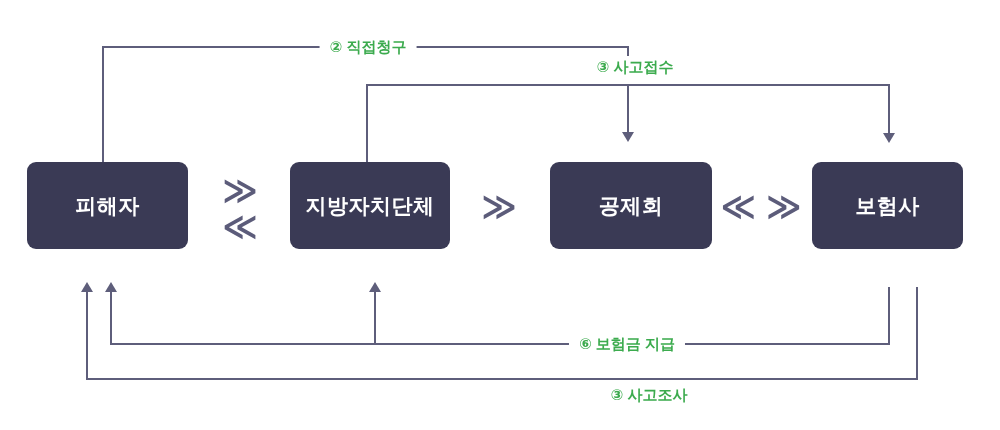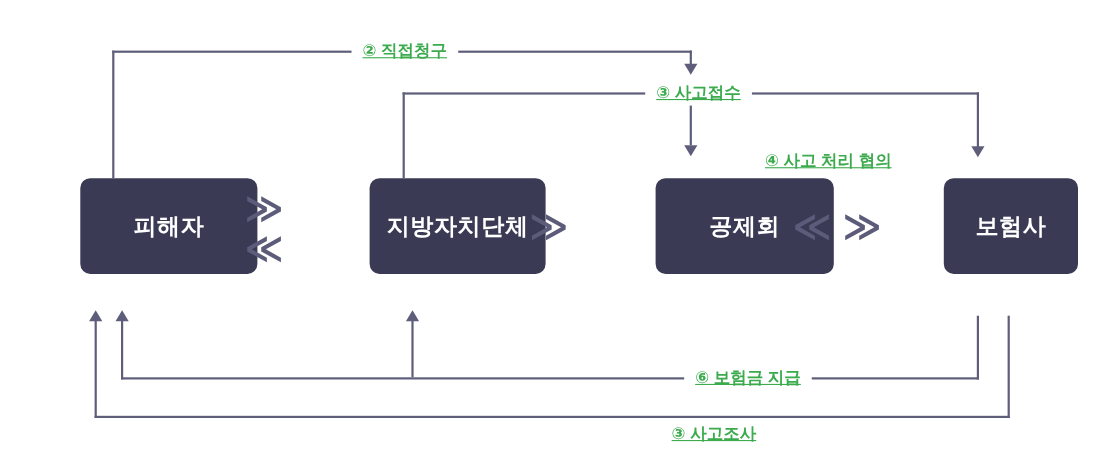--- a/index.html
+++ b/index.html
@@ -21,21 +21,20 @@
     height: 87px;
     background: #3a3a55;
     border-radius: 9px;
     color: #ffffff;
     font-size: 21px;
     font-weight: bold;
     display: flex;
     align-items: center;
     justify-content: center;
     letter-spacing: 0.5px;
-    margin-left: 46px;
   }
   .hline, .vline {
     position: absolute;
     background: #5e5e7b;
   }
   .hline { height: 2px; }
   .vline { width: 2px; }
   .arrow-down {
     position: absolute;
     width: 0; height: 0;
@@ -53,21 +52,20 @@
   .flow-label {
     position: absolute;
     transform: translateX(-50%);
     background: #ffffff;
     color: #3cab4e;
     font-size: 15px;
     font-weight: bold;
     line-height: 22px;
     padding: 0 10px;
     white-space: nowrap;
-    text-decoration: underline;
   }
   .chevron {
     position: absolute;
     color: #5c5c7a;
     font-size: 34px;
     font-weight: bold;
     line-height: 34px;
     transform: translate(-50%, -50%);
     user-select: none;
   }
@@ -114,33 +112,32 @@
 
   <div class="box" style="left:27px; width:161px;">
     <span>피해자</span>
   </div>
   <div class="box" style="left:550px; width:162px;">
     <span>공제회</span>
   </div>
   <div class="box" style="left:290px; width:160px;">
     <span>지방자치단체</span>
   </div>
-  <div class="box" style="left:812px; width:122px;">
+  <div class="box" style="left:812px; width:151px;">
     <span>보험사</span>
   </div>
 
   <span class="chevron" style="left:240px; top:190px;">≫</span>
   <span class="chevron" style="left:240px; top:226px;">≪</span>
 
   <span class="chevron" style="left:499px; top:206px;">≫</span>
 
   <div class="chevron-pair" style="left:761px; top:206px;">
     <span>≪</span>
     <span>≫</span>
   </div>
 
   <span class="flow-label" style="left:368px; top:36px;">② 직접청구</span>
-  <span class="flow-label" style="left:635px; top:74px;">③ 사고접수</span>
-  <span class="flow-label" style="left:753px; top:136px;">④ 사고 처리 협의</span>
-  <span class="flow-label" style="left:680px; top:333px;">⑥ 보험금 지급</span>
+  <span class="flow-label" style="left:635px; top:56px;">③ 사고접수</span>
+  <span class="flow-label" style="left:627px; top:333px;">⑥ 보험금 지급</span>
   <span class="flow-label" style="left:649px; top:368px;margin-top:16px;">③ 사고조사</span>
 
 </div>
 
 </body></html>

